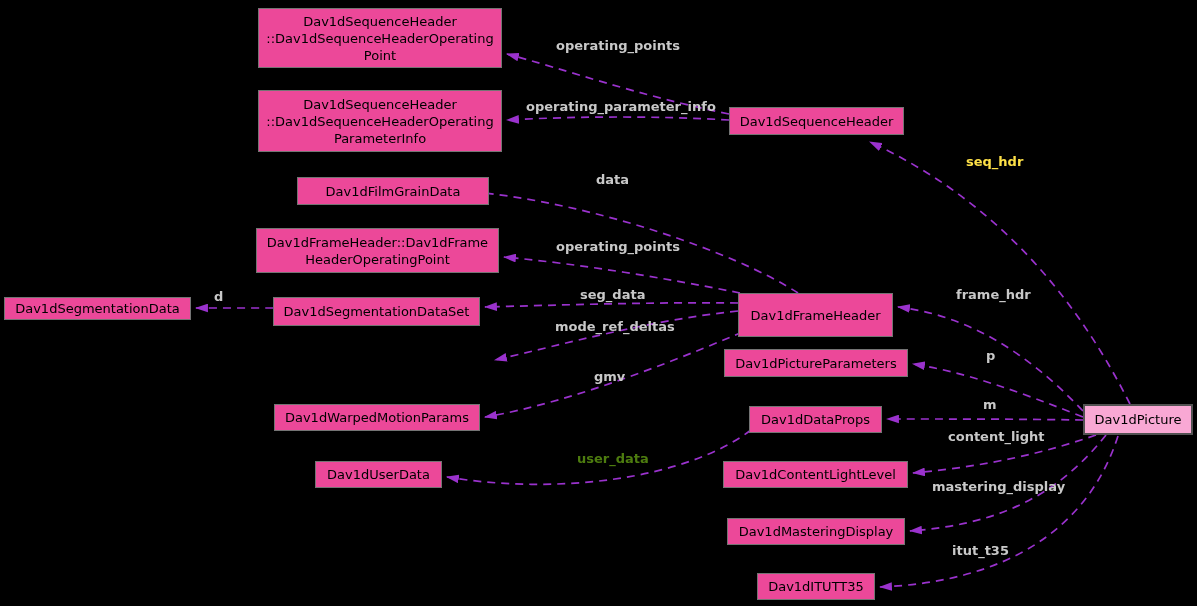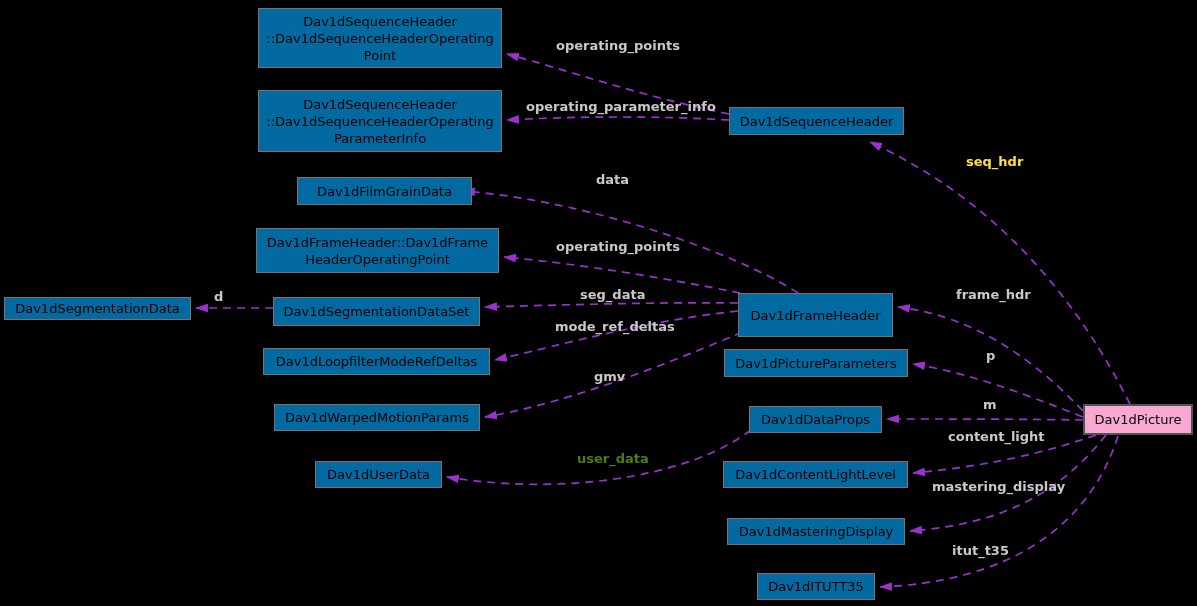--- a/index.html
+++ b/index.html
@@ -9,21 +9,21 @@
     background:#000;
     font-family:"DejaVu Sans", sans-serif;
     overflow:hidden;
   }
   #edges{position:absolute;left:0;top:0;width:1197px;height:606px;}
   .node{
     position:absolute;
     box-sizing:border-box;
     display:flex;flex-direction:column;
     align-items:center;justify-content:center;
-    background:#0369a1;
+    background:#ec4899;
     border:1px solid #747474;
     color:#000;
     font-size:13px;line-height:17px;
     text-align:center;
     white-space:nowrap;
     cursor:pointer;
   }
   .node.hl{
     background:#f9a8d4;
     border:2px solid #525252;
@@ -82,35 +82,32 @@
     <div class="node" style="left: 258px; top: 8px; width: 244px; height: 60px;">
       <span>Dav1dSequenceHeader</span>
       <span>::Dav1dSequenceHeaderOperating</span>
       <span>Point</span>
     </div>
     <div class="node" style="left: 258px; top: 90px; width: 244px; height: 62px;">
       <span>Dav1dSequenceHeader</span>
       <span>::Dav1dSequenceHeaderOperating</span>
       <span>ParameterInfo</span>
     </div>
-    <div class="node" style="left: 297px; top: 177px; width: 175px; height: 28px;">
+    <div class="node" style="left: 297px; top: 177px; width: 192px; height: 28px;">
       <span>Dav1dFilmGrainData</span>
     </div>
     <div class="node" style="left: 256px; top: 228px; width: 243px; height: 45px;">
       <span>Dav1dFrameHeader::Dav1dFrame</span>
       <span>HeaderOperatingPoint</span>
     </div>
     <div class="node" style="left: 4px; top: 297px; width: 187px; height: 23px;">
       <span>Dav1dSegmentationData</span>
     </div>
     <div class="node" style="left: 273px; top: 297px; width: 207px; height: 29px;">
       <span>Dav1dSegmentationDataSet</span>
-    </div>
-    <div class="node" style="left: 263px; top: 348px; width: 227px; height: 27px;">
-      <span>Dav1dLoopfilterModeRefDeltas</span>
     </div>
     <div class="node" style="left: 274px; top: 404px; width: 206px; height: 27px;">
       <span>Dav1dWarpedMotionParams</span>
     </div>
     <div class="node" style="left: 315px; top: 461px; width: 127px; height: 27px;">
       <span>Dav1dUserData</span>
     </div>
     <div class="node" style="left: 729px; top: 107px; width: 175px; height: 28px;">
       <span>Dav1dSequenceHeader</span>
     </div>

